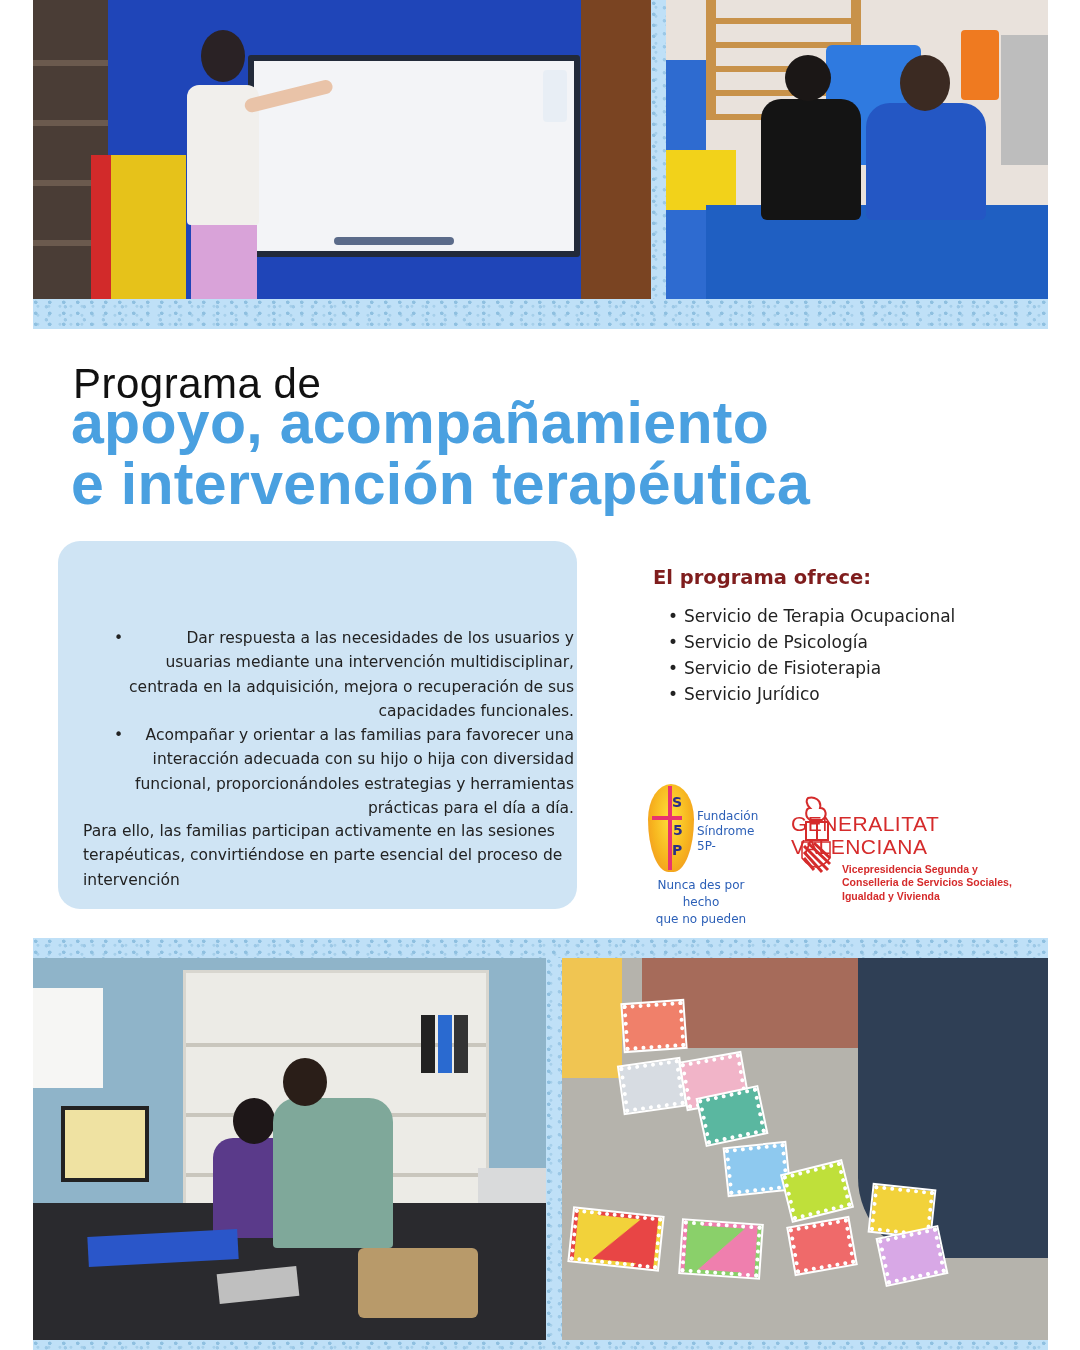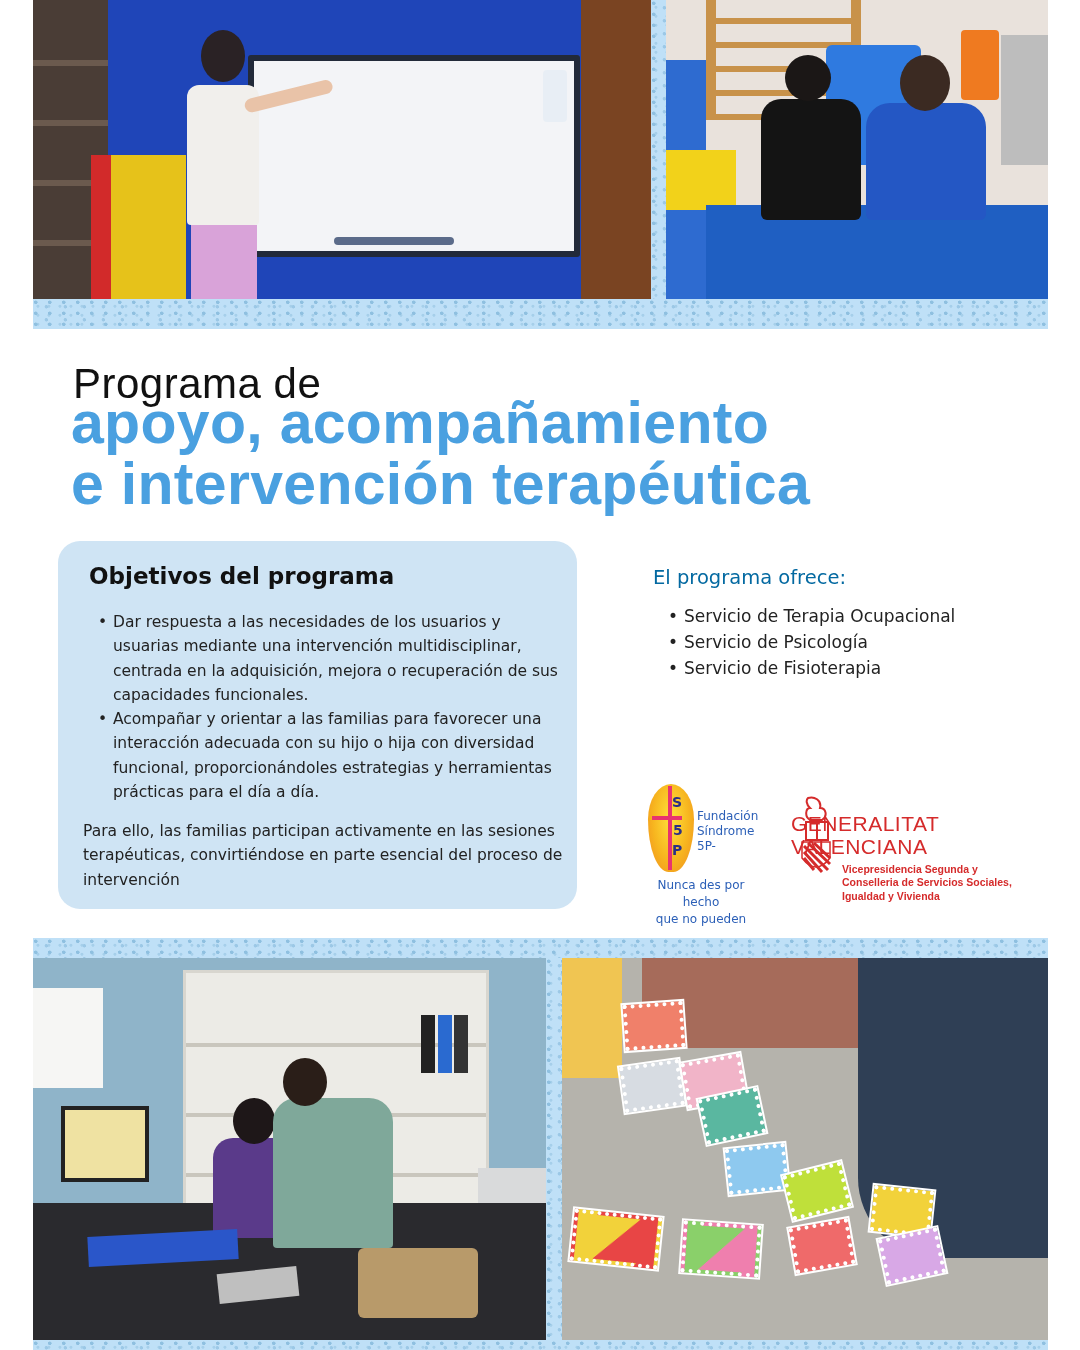--- a/index.html
+++ b/index.html
@@ -63,25 +63,25 @@
   .p4{left:562px;top:958px;width:486px;height:382px;background:#b5b3ac;}
   .p4 .wall{position:absolute;left:80px;top:0;width:300px;height:90px;background:#a66b5a;}
   .p4 .jacket{position:absolute;right:0;top:0;width:190px;height:300px;background:#2f3f55;border-radius:0 0 0 80px;}
   .p4 .cup{position:absolute;left:0;top:0;width:60px;height:120px;background:#f0c552;}
   .card{position:absolute;width:52px;height:38px;border:4px dotted #fff;outline:2px solid #fff;}
   
   .title-small{position:absolute;left:73px;top:360px;font-family:"Liberation Sans",sans-serif;font-size:42px;color:#111;letter-spacing:0.5px;}
   .title-big{position:absolute;left:71px;font-family:"Liberation Sans",sans-serif;font-weight:bold;font-size:59px;color:#4aa0e0;letter-spacing:0.3px;line-height:1;}
   .obj-box{position:absolute;left:58px;top:541px;width:519px;height:368px;background:#cfe4f4;border-radius:22px;}
   .obj-title{position:absolute;left:31px;top:22px;font-family:"DejaVu Sans",sans-serif;font-weight:bold;font-size:23px;color:#111;}
-  .obj-list{position:absolute;left:40px;top:69px;width:460px;margin:0;padding:0;list-style:none;}
+  .obj-list{position:absolute;left:40px;top:69px;width:460px;margin:16px;padding:0;list-style:none;text-align:right;}
   .obj-list li{position:relative;padding-left:15px;font-size:15.5px;line-height:24.3px;color:#222;}
   .obj-list li::before{content:"•";position:absolute;left:0;top:0;}
   .obj-para{position:absolute;left:25px;top:278px;width:480px;font-size:15.5px;line-height:24.3px;color:#222;}
-  .ofrece-title{position:absolute;left:653px;top:566px;font-weight:normal;font-size:19.5px;color:#0369a1;}
+  .ofrece-title{position:absolute;left:653px;top:566px;font-weight:bold;font-size:19.5px;color:#7f1d1d;}
   .ofrece-list{position:absolute;left:668px;top:603px;margin:0;padding:0;list-style:none;}
   .ofrece-list li{position:relative;padding-left:16px;font-size:17px;line-height:26px;color:#222;}
   .ofrece-list li::before{content:"•";position:absolute;left:0;top:0;}
   .logo5p{position:absolute;left:648px;top:784px;width:46px;height:88px;border-radius:50% 50% 45% 45%/40% 40% 60% 60%;
      background:radial-gradient(ellipse at 50% 40%,#ffe23a 0%,#f7b51f 55%,#ef8a1e 100%);}
   .logo5p .cross-v{position:absolute;left:20px;top:2px;width:4px;height:84px;background:#e8336e;}
   .logo5p .cross-h{position:absolute;left:4px;top:32px;width:30px;height:4px;background:#e8336e;}
   .logo5p span{position:absolute;font-family:"DejaVu Sans",sans-serif;font-weight:bold;color:#2b2f86;font-size:14px;}
   .f5p-name{position:absolute;left:697px;top:809px;font-size:12px;line-height:15px;color:#2b5fb7;}
   .f5p-slogan{position:absolute;left:638px;top:877px;width:126px;text-align:center;font-size:12px;line-height:17px;color:#2b5fb7;}
@@ -135,33 +135,33 @@
       <div class="b"></div>
       <div class="h"></div>
     </div>
 </div>
 
 <div class="title-small">Programa de</div>
 <div class="title-big" style="top:394px;">apoyo, acompañamiento</div>
 <div class="title-big" style="top:455px;">e intervención terapéutica</div>
 
 <div class="obj-box">
-  <div class="obj-title">Objetivos del programa</div>
   <ul class="obj-list">
     <li>Dar respuesta a las necesidades de los usuarios y usuarias mediante una intervención multidisciplinar, centrada en la adquisición, mejora o recuperación de sus capacidades funcionales.</li>
     <li>Acompañar y orientar a las familias para favorecer una interacción adecuada con su hijo o hija con diversidad funcional, proporcionándoles estrategias y herramientas prácticas para el día a día.</li>
   </ul>
   <div class="obj-para">Para ello, las familias participan activamente en las sesiones terapéuticas, convirtiéndose en parte esencial del proceso de intervención</div>
 </div>
 
 <div class="ofrece-title">El programa ofrece:</div>
 <ul class="ofrece-list">
   <li>Servicio de Terapia Ocupacional</li>
   <li>Servicio de Psicología</li>
   <li>Servicio de Fisioterapia</li>
+  <li>Servicio Jurídico</li>
 </ul>
 
 <div class="logo5p">
   <div class="cross-v"></div>
     <div class="cross-h"></div>
   <span style="left:24px;top:10px;">S</span>
   <span style="left:25px;top:38px;">5</span>
   <span style="left:24px;top:58px;">P</span>
 </div>
 <div class="f5p-name">

